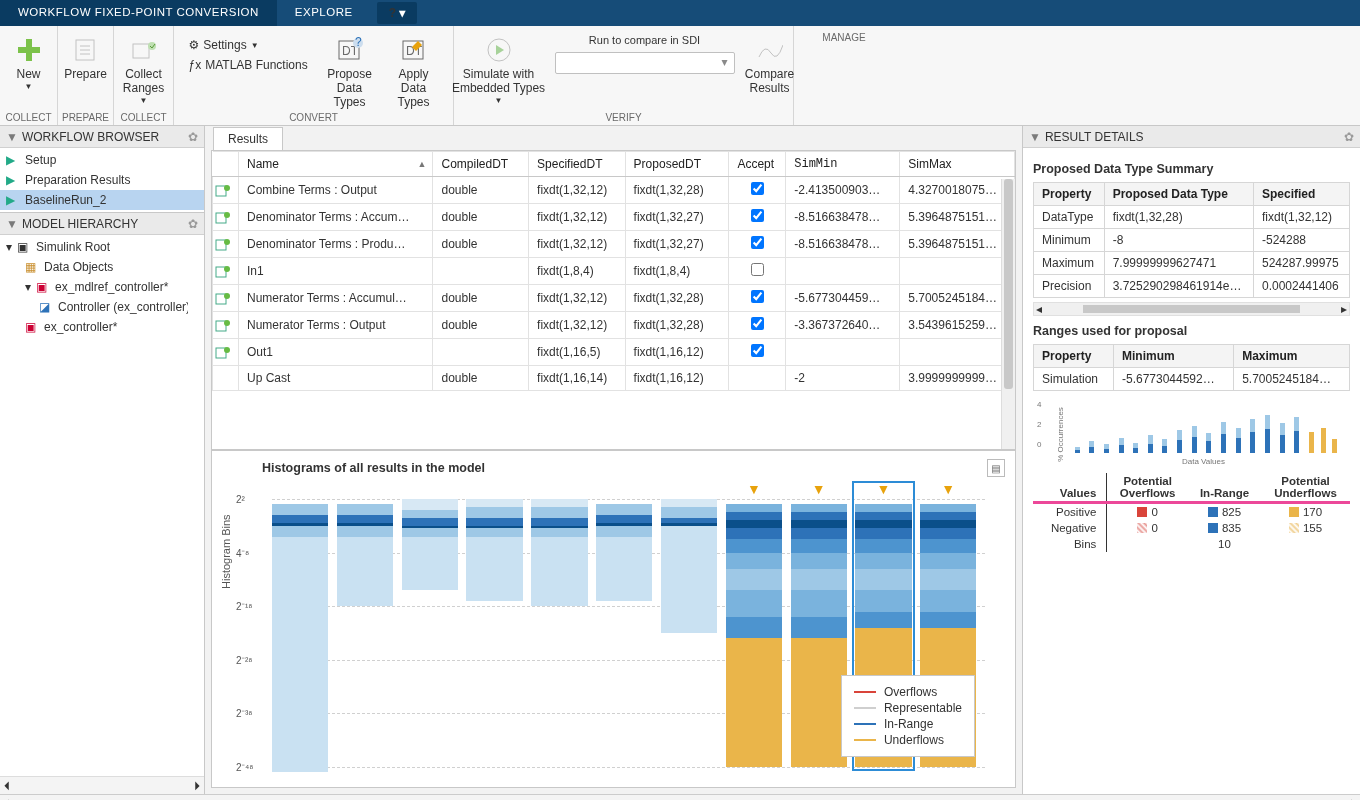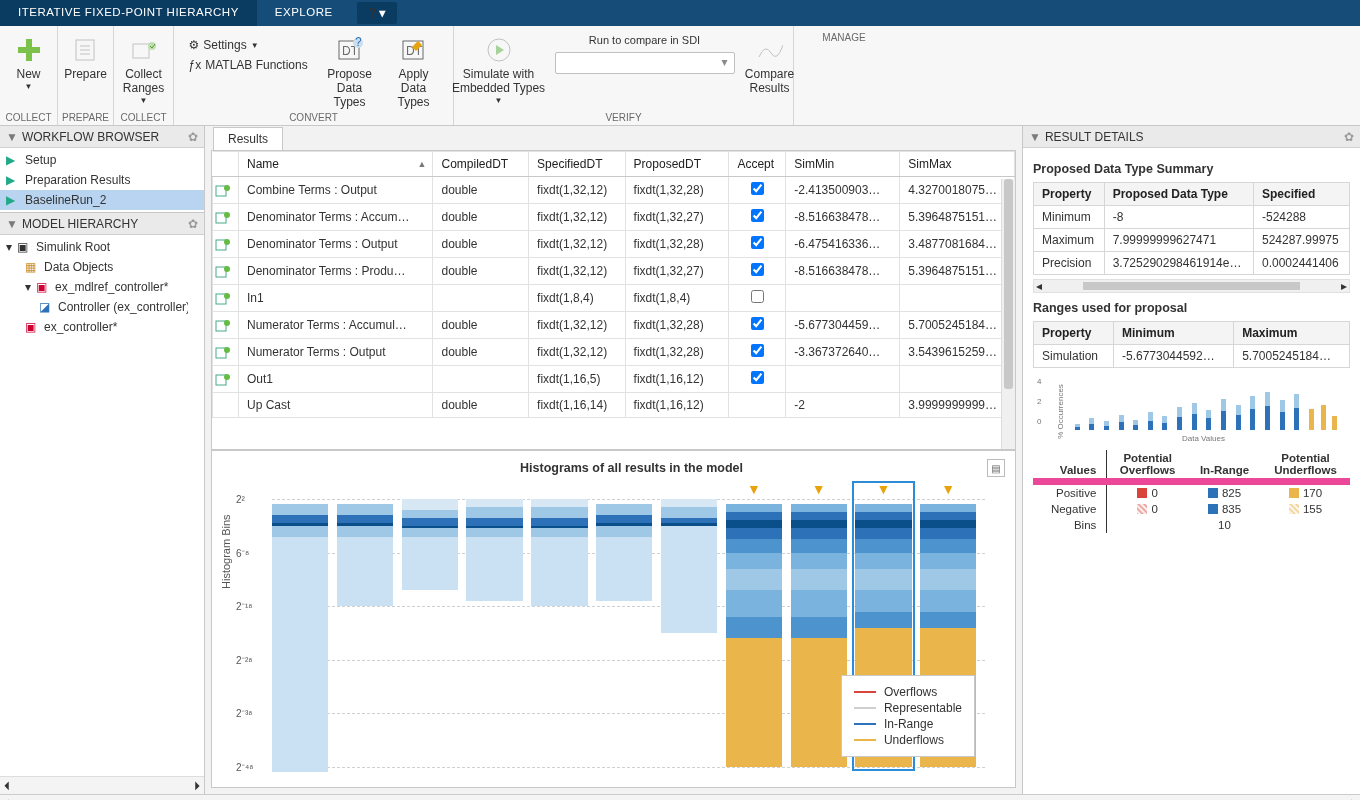--- a/index.html
+++ b/index.html
@@ -51,21 +51,21 @@
 .acc{text-align:center}
 .acc input{pointer-events:none}
 .rowicon{display:inline-flex;width:15px;height:15px;margin-right:6px;vertical-align:-3px}
 #addcol{position:absolute;top:4px;right:18px;width:16px;height:16px;background:#fff;color:#3a6;display:flex;align-items:center;justify-content:center;border:1px solid #ccc;border-radius:8px;font-weight:bold}
 #vscroll{position:absolute;right:0;top:28px;bottom:0;width:14px;background:#f0f0f0;border-left:1px solid #ddd}
 #vscroll .thumb{position:absolute;left:2px;right:2px;top:0;height:210px;background:#c8c8c8;border-radius:3px}
 
 #viztab{margin:6px 6px 0 6px}
 .vtab{display:inline-block;background:#fff;border:1px solid #c8c8c8;border-bottom:none;padding:4px 12px;font-size:12px;color:#0a4f8a}
 #viz{background:#fff;border:1px solid #c8c8c8;margin:0 6px 6px 6px;flex:1;position:relative;padding:10px 14px 10px 50px}
-#viz h4{text-align:center;font-weight:bold;font-size:12.5px;color:#333}
+#viz h4{text-align:left;font-weight:bold;font-size:12.5px;color:#333}
 #ylab{position:absolute;left:8px;top:50%;transform:rotate(-90deg) translateX(30px);transform-origin:left top;font-size:11px;color:#555}
 #bars{position:absolute;left:60px;right:30px;top:48px;bottom:20px}
 .ytick{position:absolute;left:-36px;font-size:10px;color:#555;transform:translateY(-50%)}
 .gline{position:absolute;left:0;right:0;border-top:1px dashed #d0d0d0}
 .col{position:absolute;top:0;bottom:0}
 .seg{position:absolute;left:0;right:0}
 .marker{position:absolute;top:-18px;left:50%;transform:translateX(-50%);color:#e8a20c;font-size:14px}
 .selbox{position:absolute;border:2px solid #2d8cd6;top:-18px;bottom:-4px}
 #legend{position:absolute;right:40px;bottom:30px;background:#fff;border:1px solid #c8c8c8;padding:8px 12px;font-size:11.5px}
 #legend div{display:flex;align-items:center;gap:8px;padding:1px 0}
@@ -80,33 +80,33 @@
 .dtable th{background:#f4f4f4;font-weight:bold;text-align:left}
 #dscroll{height:14px;background:#f0f0f0;border:1px solid #e0e0e0;display:flex;align-items:center;justify-content:space-between;padding:0 2px;color:#888;font-size:10px;margin-bottom:8px}
 #dscroll .th{height:8px;background:#c8c8c8;flex:0 0 70%;margin:0 6px}
 #minihist{height:70px;position:relative;margin:4px 0 8px 24px}
 #minihist .bar{position:absolute;bottom:12px;width:5px}
 .mh-y{position:absolute;left:-20px;font-size:8px;color:#777;transform:translateY(-50%)}
 .mh-xl{position:absolute;bottom:-1px;font-size:8px;color:#777;width:100%;text-align:center}
 .mh-yl{position:absolute;left:-24px;top:50%;transform:rotate(-90deg);font-size:8px;color:#777}
 #vt{border-collapse:collapse;margin-top:4px;width:100%}
 #vt th,#vt td{padding:2px 6px;font-size:11.5px;text-align:center;border:none}
-#vt th{border-bottom:7px solid #ec4899;font-weight:bold;color:#333}
+#vt th{border-bottom:3px solid #ec4899;font-weight:bold;color:#333}
 #vt td:first-child,#vt th:first-child{text-align:right;border-right:1px solid #333;padding-right:10px}
 .sw{display:inline-block;width:10px;height:10px;vertical-align:-1px;margin-right:4px}
 
 #bscroll{height:18px;background:#f4f4f4;border-top:1px solid #ccc;display:flex;align-items:center;justify-content:space-between;padding:0 4px;color:#888}
 
 svg{display:block}
 </style>
 </head>
 <body>
 
 <div id="topbar">
-  <div class="toptab active">ITERATIVE FIXED-POINT HIERARCHY</div>
+  <div class="toptab active">WORKFLOW FIXED-POINT CONVERSION</div>
   <div class="toptab">EXPLORE</div>
   <div id="help"><span>?</span> ▾</div>
 </div>
 
 <div id="ribbon">
   <div class="rgroup" style="width:58px">
     <div class="rrow">
         <div class="rbtn">
           <div class="ricon">
             <svg width="28" height="28">
@@ -295,21 +295,21 @@
       <div id="addcol">✚</div>
       <table id="rt">
           <thead>
             <tr id="rthead">
               <th style="width:26px;border-left:none"></th>
               <th class="sort" style="width: 200px;">Name</th>
               <th style="width: 100px;">CompiledDT</th>
               <th style="width: 100px;">SpecifiedDT</th>
               <th style="width: 110px;">ProposedDT</th>
               <th style="width: 58px;">Accept</th>
-              <th style="width: 118px;">SimMin</th>
+              <th style="width: 118px; font-family: Liberation Mono, monospace;">SimMin</th>
               <th style="width: 118px;">SimMax</th>
             </tr>
           </thead>
           <tbody id="rtbody">
             <tr>
               <td style="text-align:center;padding:3px 2px"><span class="rowicon">
                   <svg width="15" height="15">
                     <rect x="1" y="3" width="10" height="10" fill="none" stroke="#4a8"></rect>
                     <circle cx="12" cy="5" r="3" fill="#6b4"></circle>
                   </svg>
@@ -337,35 +337,20 @@
               <td>-8.516638478…</td>
               <td>5.3964875151…</td>
             </tr>
             <tr>
               <td style="text-align:center;padding:3px 2px"><span class="rowicon">
                   <svg width="15" height="15">
                     <rect x="1" y="3" width="10" height="10" fill="none" stroke="#4a8"></rect>
                     <circle cx="12" cy="5" r="3" fill="#6b4"></circle>
                   </svg>
                 </span></td>
-              <td>Denominator Terms : Output</td>
-              <td>double</td>
-              <td>fixdt(1,32,12)</td>
-              <td>fixdt(1,32,28)</td>
-              <td class="acc"><input type="checkbox" checked="" style=""></td>
-              <td>-6.475416336…</td>
-              <td>3.4877081684…</td>
-            </tr>
-            <tr>
-              <td style="text-align:center;padding:3px 2px"><span class="rowicon">
-                  <svg width="15" height="15">
-                    <rect x="1" y="3" width="10" height="10" fill="none" stroke="#4a8"></rect>
-                    <circle cx="12" cy="5" r="3" fill="#6b4"></circle>
-                  </svg>
-                </span></td>
               <td>Denominator Terms : Produ…</td>
               <td>double</td>
               <td>fixdt(1,32,12)</td>
               <td>fixdt(1,32,27)</td>
               <td class="acc"><input type="checkbox" checked="" style=""></td>
               <td>-8.516638478…</td>
               <td>5.3964875151…</td>
             </tr>
             <tr>
               <td style="text-align:center;padding:3px 2px"><span class="rowicon">
@@ -444,21 +429,21 @@
         </div>
     </div>
     <div id="viz">
       <h4>Histograms of all results in the model</h4>
       <div id="vizopt">▤</div>
       <div id="ylab">Histogram Bins</div>
       <div id="bars">
           <div class="gline" style="top:0%"></div>
           <div class="ytick" style="top:0%">2²</div>
           <div class="gline" style="top:20%"></div>
-          <div class="ytick" style="top:20%">6⁻⁸</div>
+          <div class="ytick" style="top:20%">4⁻⁸</div>
           <div class="gline" style="top:40%"></div>
           <div class="ytick" style="top:40%">2⁻¹⁸</div>
           <div class="gline" style="top:60%"></div>
           <div class="ytick" style="top:60%">2⁻²⁸</div>
           <div class="gline" style="top:80%"></div>
           <div class="ytick" style="top:80%">2⁻³⁸</div>
           <div class="gline" style="top:100%"></div>
           <div class="ytick" style="top:100%">2⁻⁴⁸</div>
           <div class="col" style="left: 0%; width: 7.89091%;">
             <div class="seg" style="top:2%;height:4%;background:#9ec8e6"></div>
@@ -594,20 +579,25 @@
         <span class="gear">✿</span>
       </div>
     <div class="body">
       <h3>Proposed Data Type Summary</h3>
       <table class="dtable" id="sumt">
           <tbody>
             <tr>
               <th>Property</th>
               <th>Proposed Data Type</th>
               <th>Specified </th>
+            </tr>
+            <tr>
+              <td>DataType</td>
+              <td>fixdt(1,32,28)</td>
+              <td>fixdt(1,32,12)</td>
             </tr>
             <tr>
               <td>Minimum</td>
               <td>-8</td>
               <td>-524288</td>
             </tr>
             <tr>
               <td>Maximum</td>
               <td>7.99999999627471</td>
               <td>524287.99975</td>

